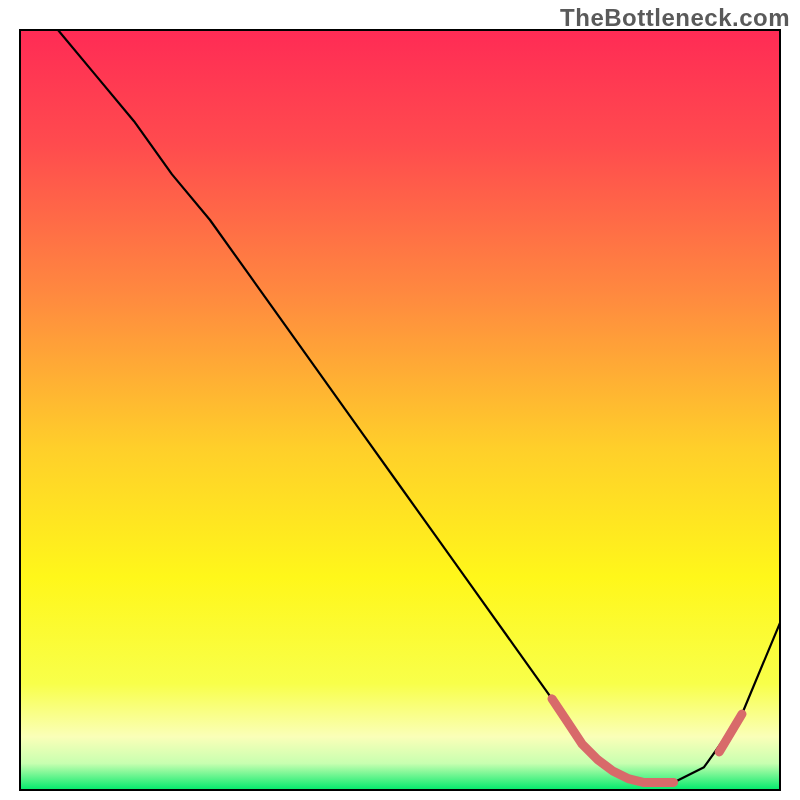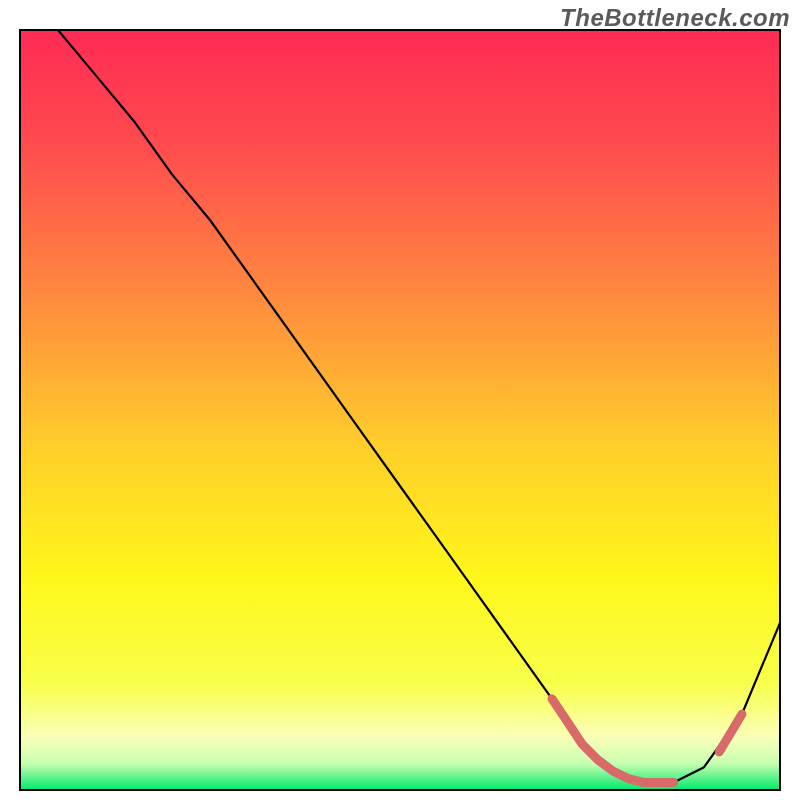--- a/index.html
+++ b/index.html
@@ -8,21 +8,20 @@
     width: 800px;
     height: 800px;
     background: #ffffff;
     font-family: Arial, Helvetica, sans-serif;
     overflow: hidden;
   }
   .canvas-wrap {
     position: relative;
     width: 800px;
     height: 616px;
-    font-style: italic;
   }
   .watermark {
     position: absolute;
     top: 4px;
     right: 10px;
     font-size: 24px;
     font-weight: bold;
     color: #5a5a5a;
     letter-spacing: 0.5px;
     user-select: none;

